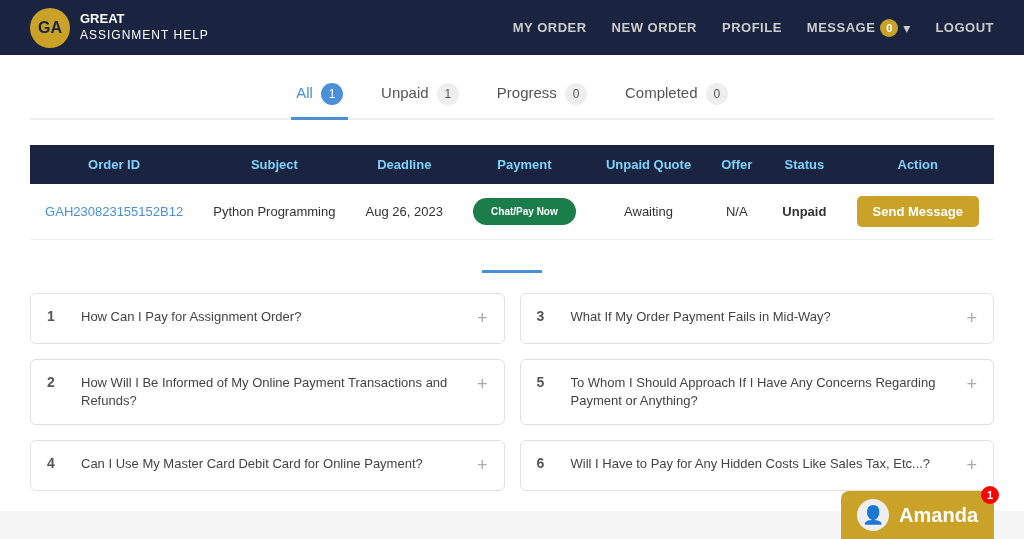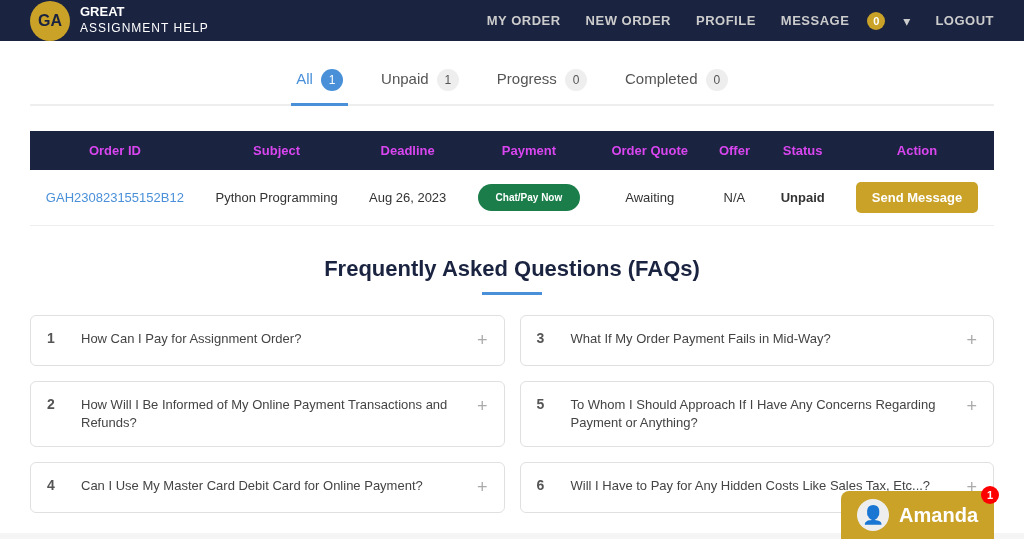--- a/index.html
+++ b/index.html
@@ -5,21 +5,21 @@
     * { box-sizing: border-box; margin: 0; padding: 0; }
     body { font-family: Arial, sans-serif; background: #f5f5f5; color: #333; font-size: 14px; }
 
     
     .header {
       background: #1a2340;
       display: flex;
       align-items: center;
       justify-content: space-between;
       padding: 0 30px;
-      height: 41px;
+      height: 55px;
     }
     .header-logo {
       display: flex;
       align-items: center;
       gap: 10px;
     }
     .logo-circle {
       width: 40px;
       height: 40px;
       border-radius: 50%;
@@ -54,21 +54,21 @@
       font-size: 13px;
       font-weight: bold;
       cursor: pointer;
       text-transform: uppercase;
       letter-spacing: 0.5px;
     }
     .message-badge {
       position: relative;
       display: inline-flex;
       align-items: center;
-      gap: 18px;
+      gap: 5px;
     }
     .badge {
       background: #c9a227;
       color: white;
       border-radius: 50%;
       width: 18px;
       height: 18px;
       display: inline-flex;
       align-items: center;
       justify-content: center;
@@ -124,21 +124,21 @@
     }
 
     
     .order-table {
       width: 100%;
       border-collapse: collapse;
       margin-bottom: 30px;
     }
     .order-table thead tr {
       background: #1a2340;
-      color: #d946ef;
+      color: #7dd3fc;
       border-radius: 9px;
     }
     .order-table thead th {
       padding: 12px 15px;
       text-align: center;
       font-size: 13px;
       font-weight: 600;
     }
     .order-table tbody tr {
       background: white;
@@ -321,21 +321,21 @@
     </div>
   </div>
 
   <table class="order-table">
     <thead>
       <tr>
         <th>Order ID</th>
         <th>Subject</th>
         <th>Deadline</th>
         <th>Payment</th>
-        <th>Order Quote</th>
+        <th>Unpaid Quote</th>
         <th>Offer</th>
         <th>Status</th>
         <th>Action</th>
       </tr>
     </thead>
     <tbody>
       <tr>
         <td><a class="order-id-link">GAH230823155152B12</a></td>
         <td>Python Programming</td>
         <td>Aug 26, 2023</td>
@@ -346,21 +346,20 @@
         <td>N/A</td>
         <td class="status-unpaid">Unpaid</td>
         <td>
           <button class="btn-send-message">Send Message</button>
         </td>
       </tr>
     </tbody>
   </table>
 
   <div class="faq-section">
-    <h2 class="faq-title">Frequently Asked Questions (FAQs)</h2>
     <div class="faq-divider"></div>
     <div class="faq-grid">
 
       <div style="display:flex;flex-direction:column;gap:15px;">
         <div class="faq-item">
           <span class="faq-num">1</span>
           <span class="faq-text">How Can I Pay for Assignment Order?</span>
           <span class="faq-plus">+</span>
         </div>
         <div class="faq-item">

